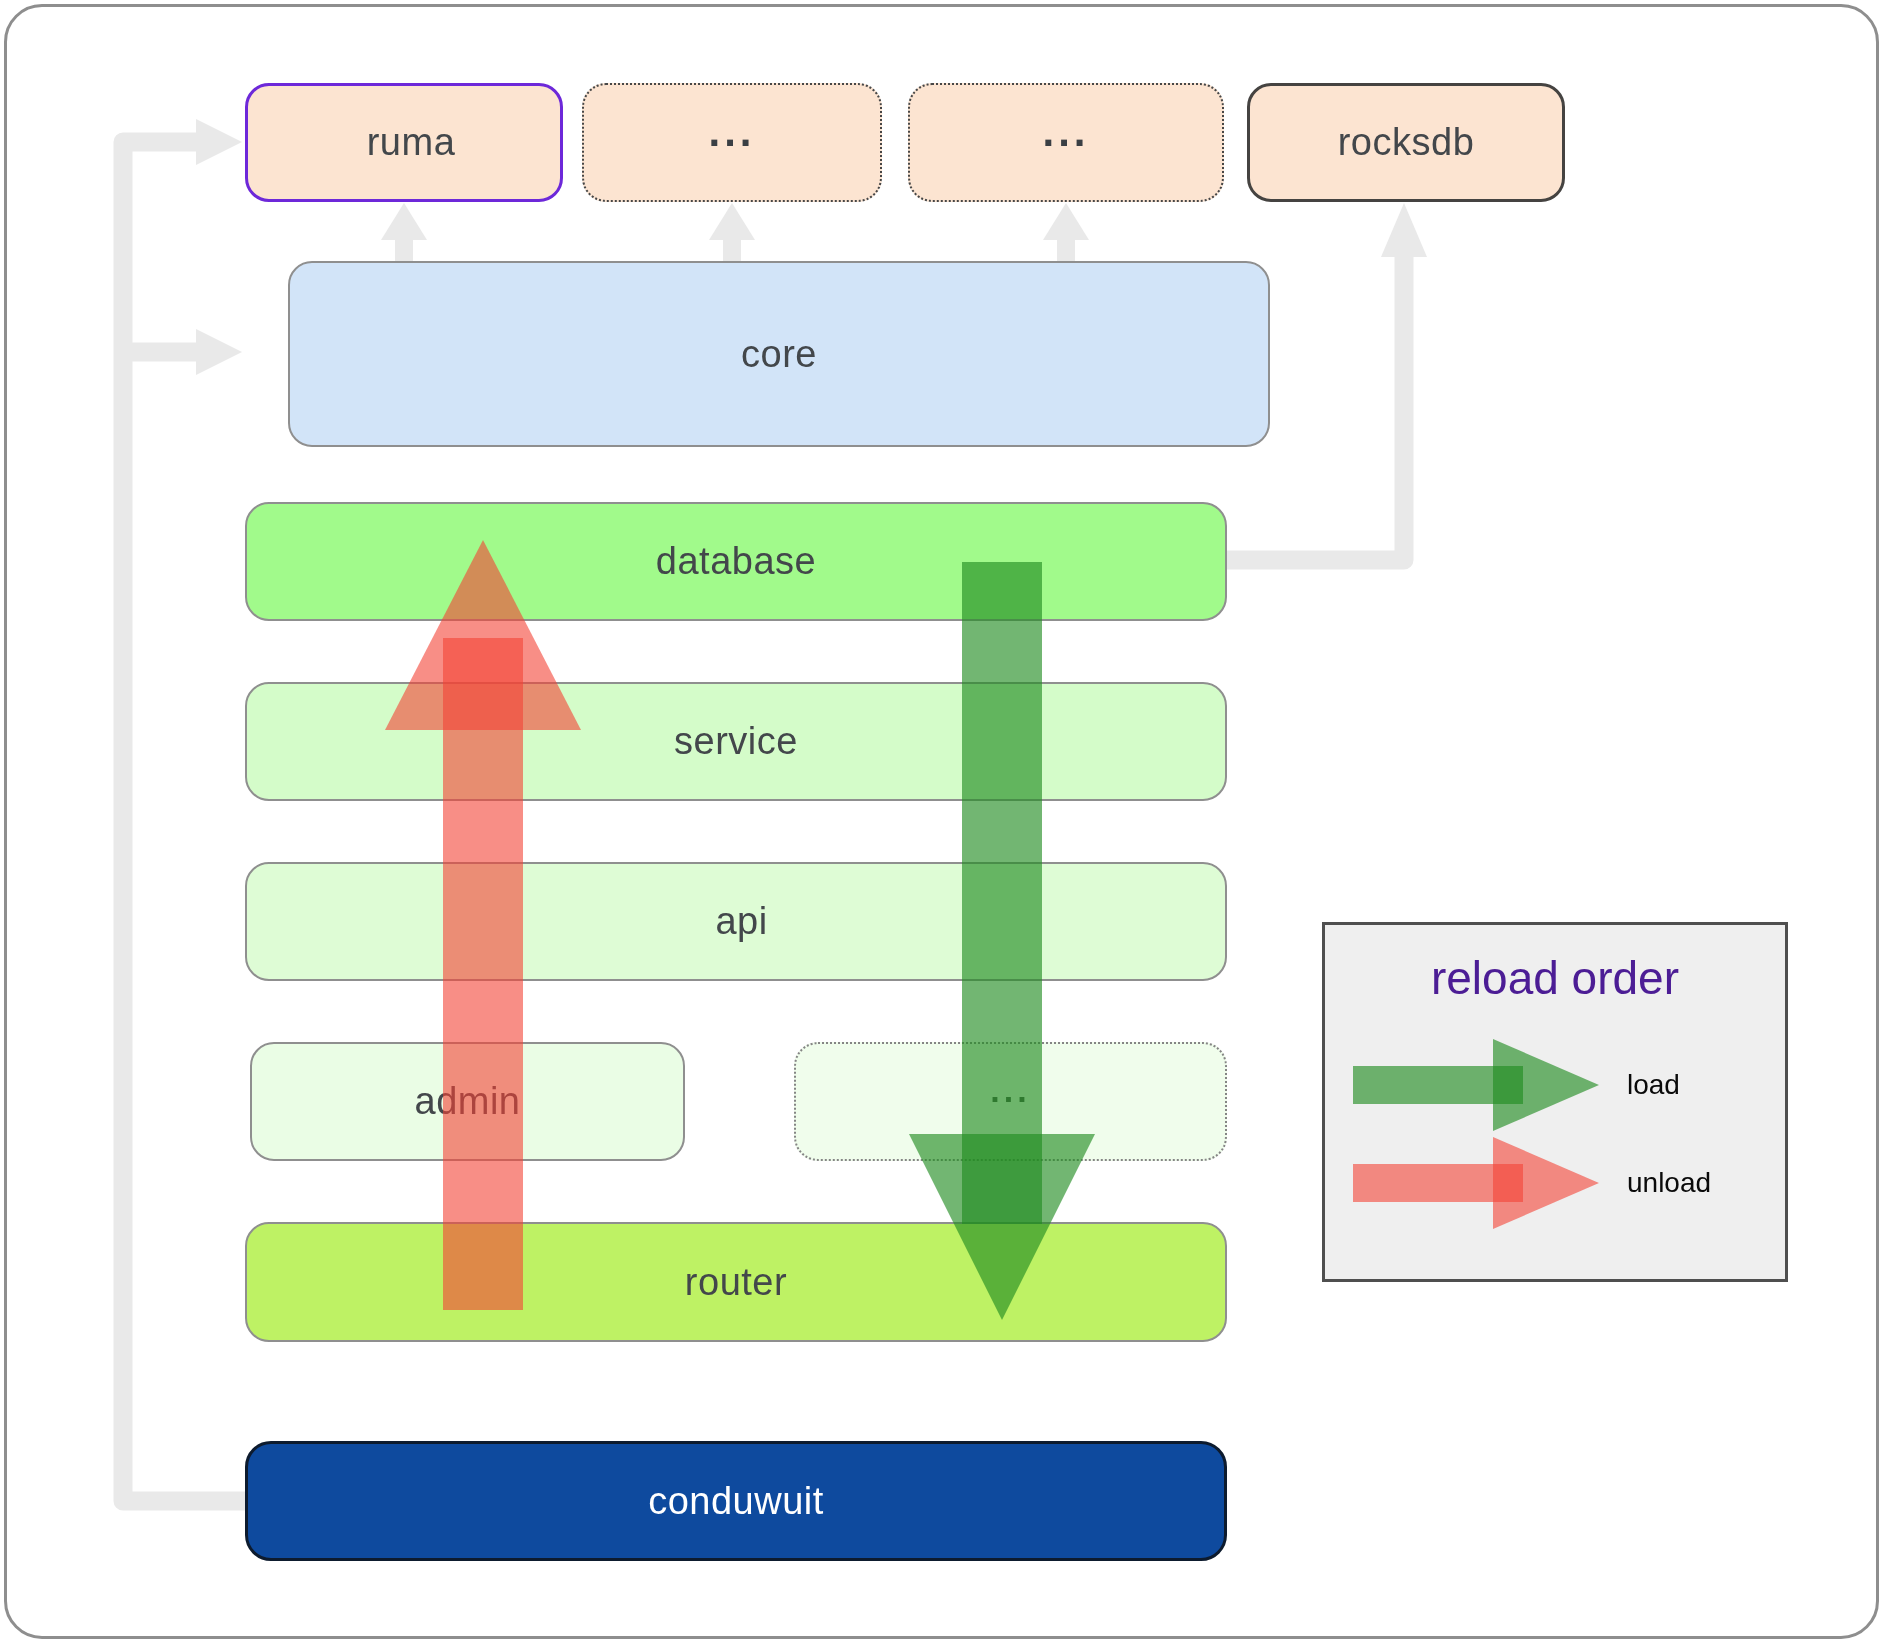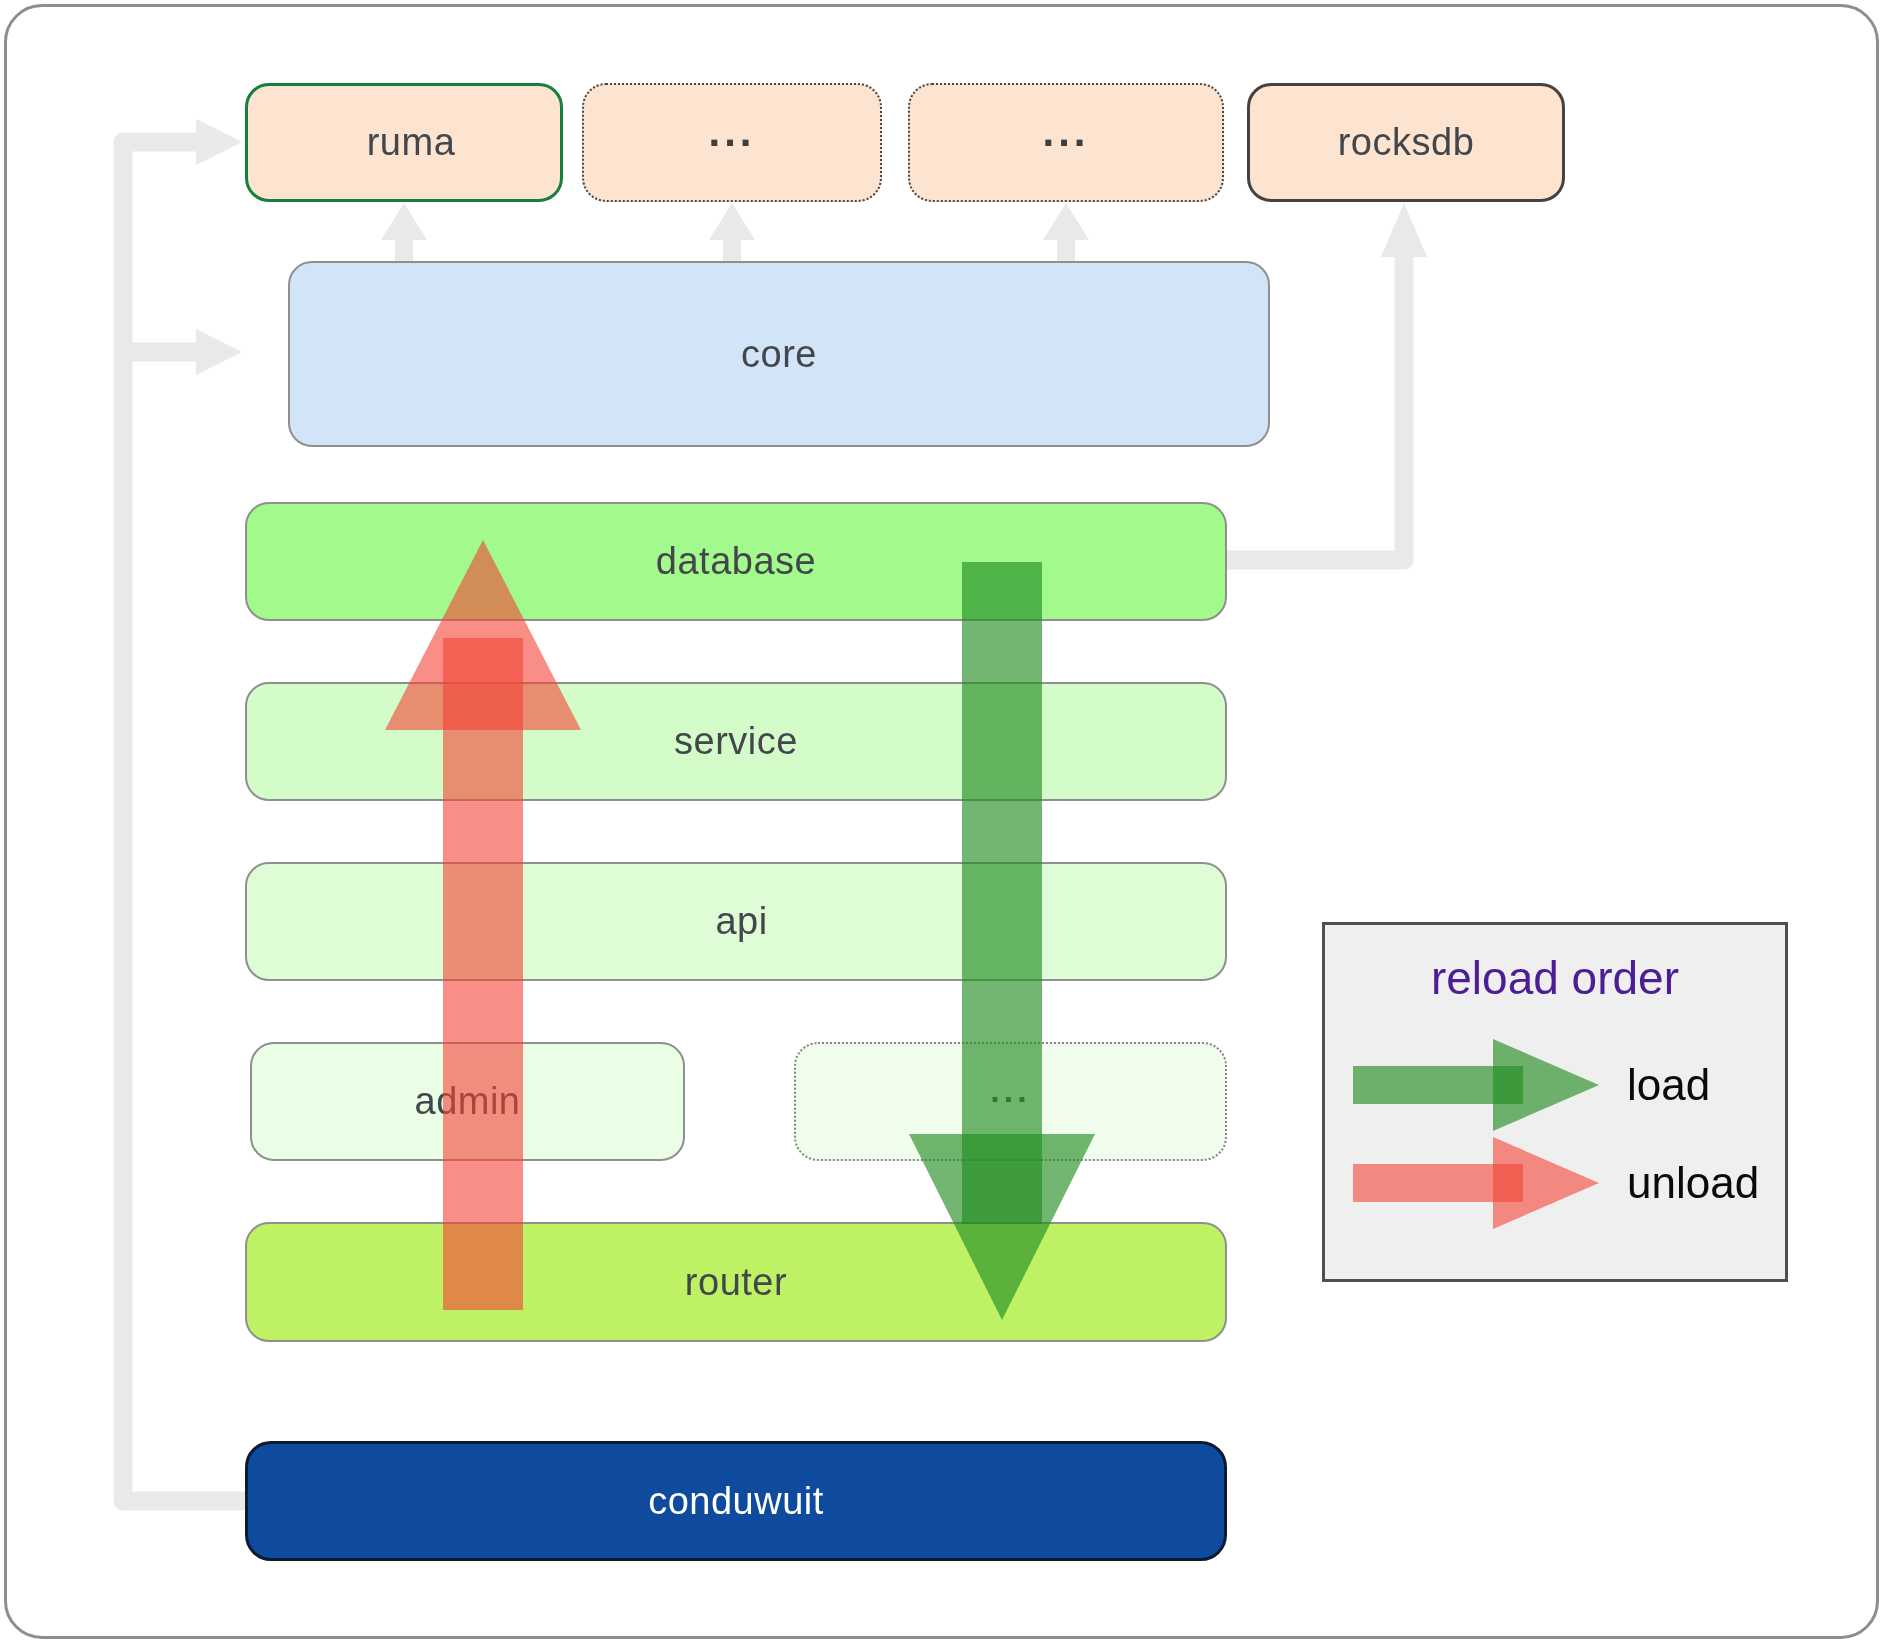--- a/index.html
+++ b/index.html
@@ -14,21 +14,21 @@
   .overlay{position:absolute;left:0;top:0;width:1883px;height:1643px;}
   .overlay.connectors{z-index:1;}
   .overlay.flows{z-index:3;pointer-events:none;}
   .box{
     position:absolute;box-sizing:border-box;display:flex;align-items:center;justify-content:center;
     z-index:2;border-radius:24px;
   }
   .lbl{font-size:38px;color:#43474b;letter-spacing:0.5px;}
   .dots-lbl{font-size:42px;font-weight:700;color:#3a3f44;transform:translateY(-11px);letter-spacing:4px;}
   
-  .ruma   {left:245px;top:83px;width:318px;height:119px;background:#fce4d1;border:3px solid #15803d;padding-left:14px;}
+  .ruma   {left:245px;top:83px;width:318px;height:119px;background:#fce4d1;border:3px solid #6d28d9;padding-left:14px;}
   .dots1  {left:582px;top:83px;width:300px;height:119px;background:#fce4d1;border:2px dotted #474747;}
   .dots2  {left:908px;top:83px;width:316px;height:119px;background:#fce4d1;border:2px dotted #474747;}
   .rocksdb{left:1247px;top:83px;width:318px;height:119px;background:#fce4d1;border:3px solid #454341;}
   
   .core    {left:245px;top:261px;width:982px;height:186px;background:#d2e4f8;border:2px solid #8f8f8f;margin-left:43px;}
   .database{left:245px;top:502px;width:982px;height:119px;background:#a1fa8b;border:2px solid #8f8f8f;}
   .service {left:245px;top:682px;width:982px;height:119px;background:#d4fcc9;border:2px solid #8f8f8f;}
   .api     {left:245px;top:862px;width:982px;height:119px;background:#defcd5;border:2px solid #8f8f8f;padding-left:11px;}
   .admin   {left:250px;top:1042px;width:435px;height:119px;background:#eafde5;border:2px solid #8f8f8f;}
   .dots3   {left:794px;top:1042px;width:433px;height:119px;background:#f0fdec;border:2px dotted #858585;}
@@ -42,21 +42,21 @@
     background:#efefef;border:3px solid #4f4f4f;box-sizing:border-box;
   }
   .legend-title{
     position:absolute;left:0;top:26px;width:100%;text-align:center;
     font-size:46px;color:#4c1d95;
   }
   .legend-arrow{position:absolute;left:28px;width:270px;height:92px;}
   .legend-arrow.load{top:114px;}
   .legend-arrow.unload{top:212px;}
   .legend-item-label{
-    position:absolute;left:302px;font-size:44px;color:#0a0a0a;line-height:48px;
+    position:absolute;left:302px;font-size:28px;color:#0a0a0a;line-height:48px;
   }
   .legend-item-label.load{top:136px;}
   .legend-item-label.unload{top:234px;}
 </style>
 </head>
 <body>
 
 <div class="stage">
 
   <svg class="overlay connectors" viewBox="0 0 1883 1643">

